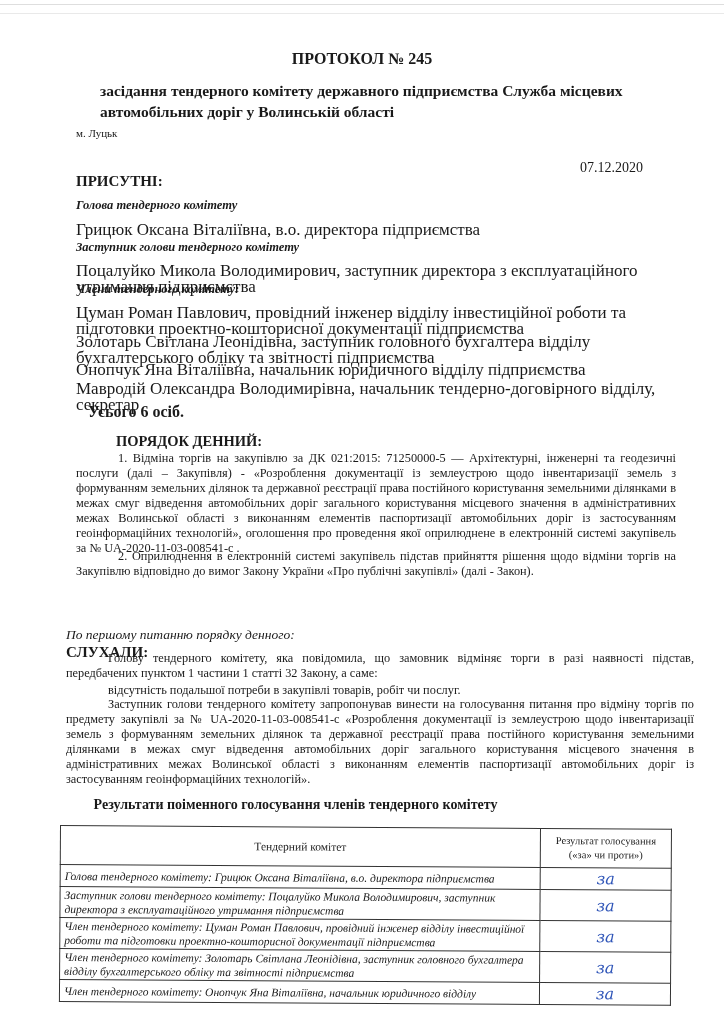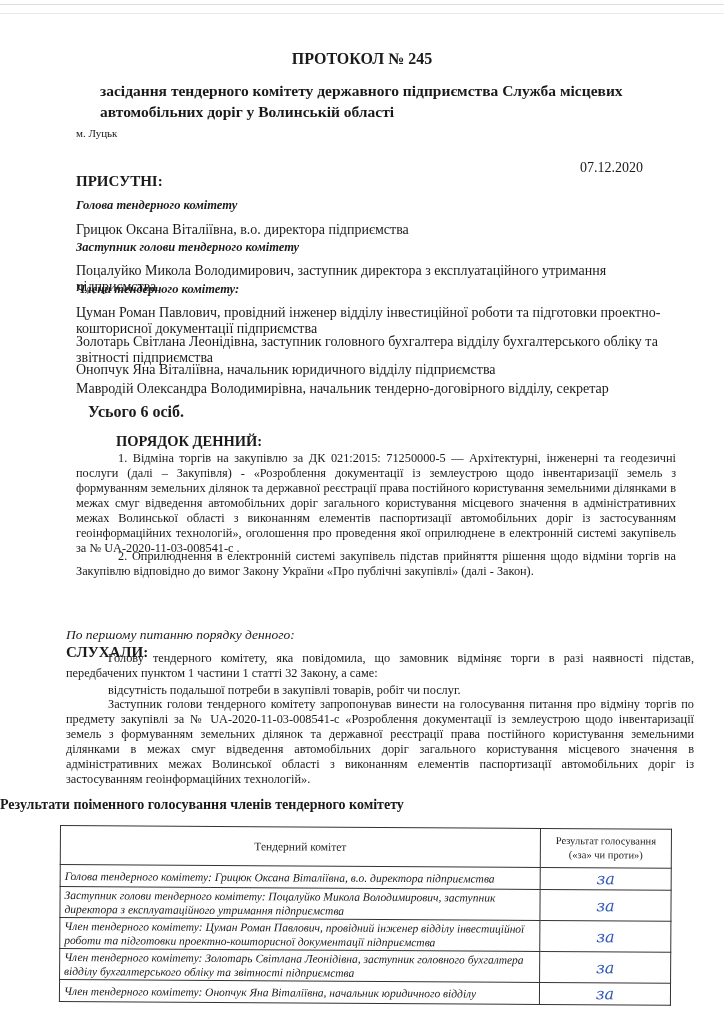--- a/index.html
+++ b/index.html
@@ -23,32 +23,32 @@
     font-weight: bold; font-size: 16px;
   }
   .subtitle {
     left: 100px; width: 540px; text-align: left; top: 80px;
     font-weight: bold; font-size: 15.5px; line-height: 21px;
   }
   .city { left: 76px; top: 127px; font-size: 11px; }
   .date { left: 580px; top: 160px; font-size: 14px; }
   .h-present { left: 76px; top: 173px; font-weight: bold; font-size: 15px; text-align: center; }
   .role { left: 76px; font-size: 12.5px; font-weight: bold; font-style: italic; }
-  .person { left: 76px; width: 600px; font-size: 14px; line-height: 16px; }
+  .person { left: 76px; width: 600px; font-size: 17px; line-height: 16px; }
   .total { left: 88px; top: 403px; font-size: 16px; font-weight: bold; }
   .h-agenda { left: 116px; top: 433px; font-weight: bold; font-size: 14.5px; }
   .para {
     left: 76px; width: 600px; font-size: 12.3px; line-height: 15px;
     text-align: justify; text-indent: 42px;
   }
   .h-listen { left: 66px; top: 600px; font-weight: bold; font-size: 15px; margin-top: 44px; }
   .sub-listen { left: 66px; top: 627px; font-size: 13.5px; font-style: italic; }
   .plain { left: 66px; width: 628px; font-size: 12.3px; line-height: 15px; text-align: justify; text-indent: 42px; }
   .indent-line { left: 108px; font-size: 12.3px; }
-  .h-results { left: 0; width: 591px; top: 797px; font-weight: bold; font-size: 14px; }
+  .h-results { left: 0; width: 591px; text-align: center; top: 797px; font-weight: bold; font-size: 14px; }
   table.votes {
     position: absolute; left: 60px; top: 825px; width: 612px;
     border-collapse: collapse; font-size: 11.5px;
     transform: rotate(0.35deg);
     transform-origin: left top;
   }
   table.votes td, table.votes th {
     border: 1px solid #333; padding: 1px 4px; vertical-align: middle;
   }
   table.votes th { font-weight: normal; text-align: center; }

